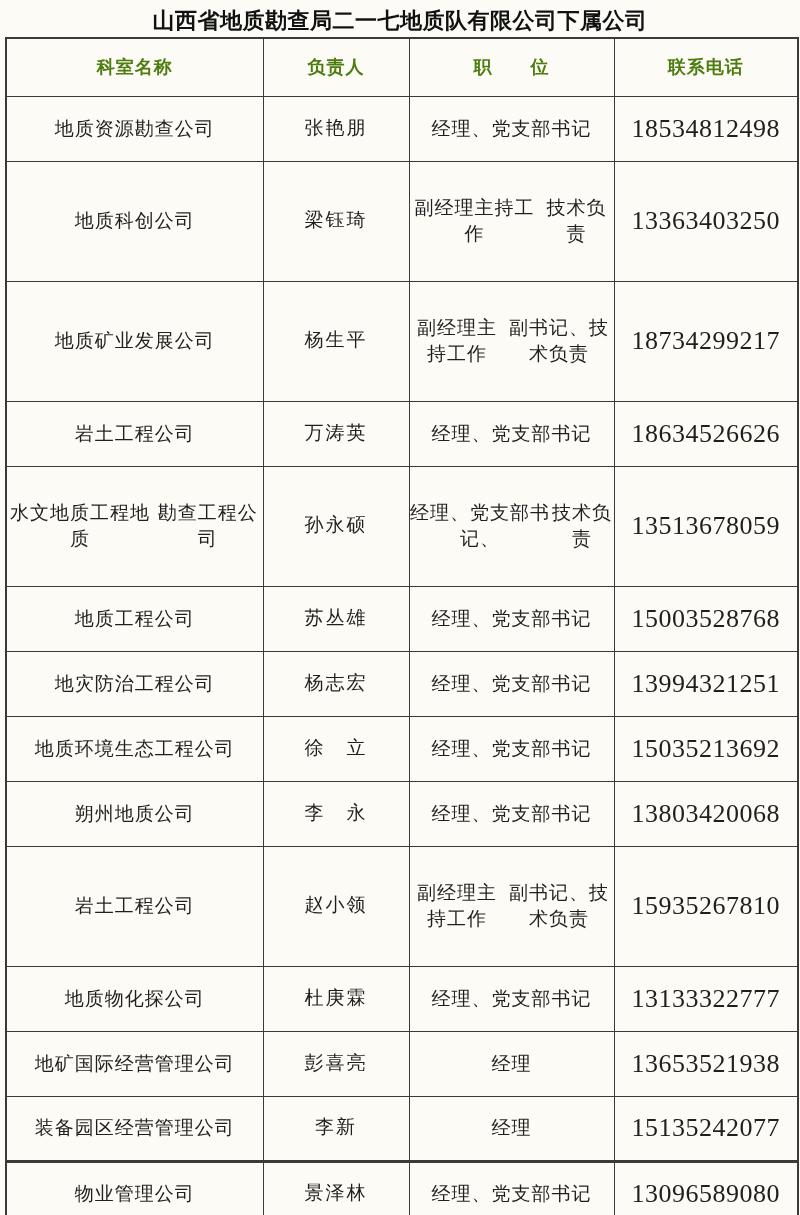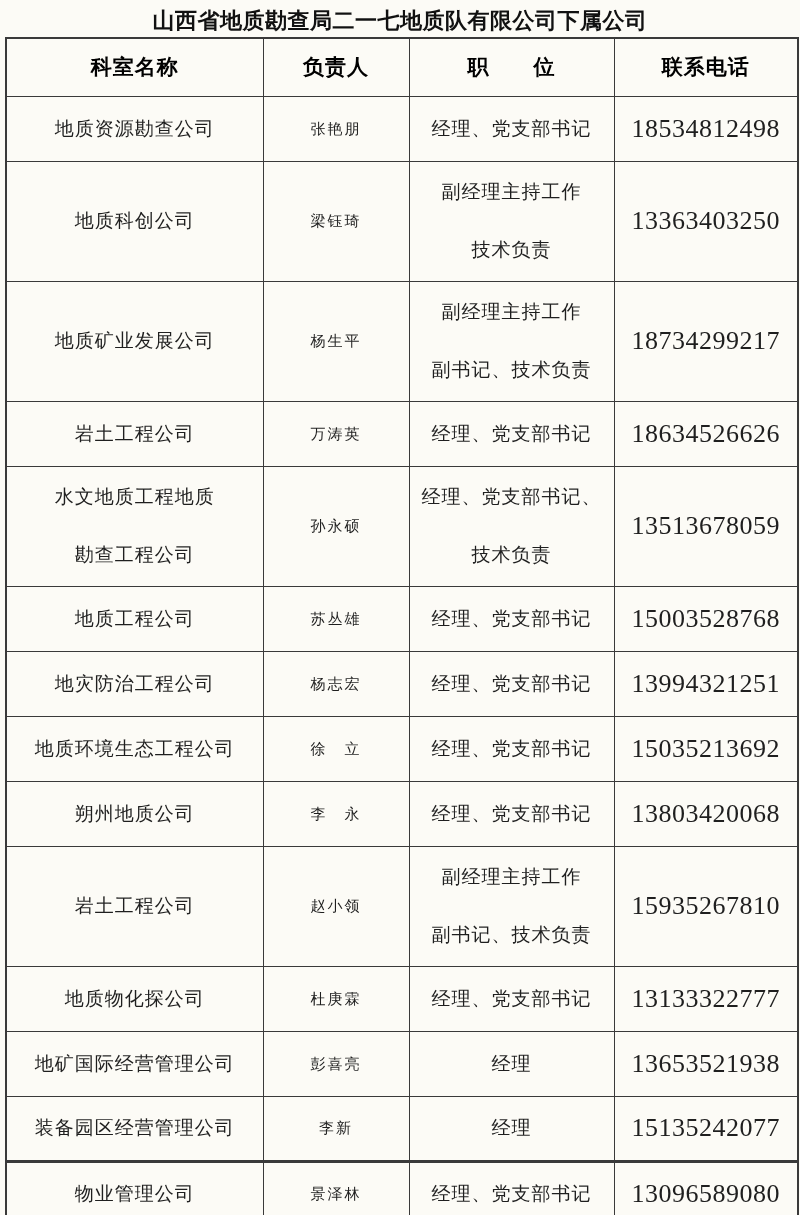--- a/index.html
+++ b/index.html
@@ -52,43 +52,43 @@
     vertical-align: middle;
     overflow: hidden;
   }
   tr.head-row { height: 58px; }
   tr.single   { height: 65px; }
   tr.tall     { height: 120px; }
   tr.thick-top td { border-top-width: 3px; }
   th {
     font-family: "Liberation Sans", "DejaVu Sans", sans-serif;
     font-weight: 700;
-    font-size: 21px;
+    font-size: 18px;
     letter-spacing: 1px;
-    color: #000000;
+    color: #4d7c0f;
   }
   .col-dept  { width: 257px; }
   .col-person{ width: 146px; }
   .col-pos   { width: 205px; }
   .col-phone { width: 184px; }
   td.dept, td.pos {
     font-size: 19px;
     letter-spacing: 1px;
   }
   td.person {
-    font-size: 15px;
+    font-size: 19px;
     letter-spacing: 2px;
+    font-family: Liberation Mono, monospace;
   }
   td.phone {
     font-size: 26px;
     letter-spacing: 0.5px;
   }
   .cell.multi {
     display: flex;
-    flex-direction: column;
     justify-content: space-around;
     align-items: center;
     height: 116px;
   }
   .cell .line { line-height: 26px; }
 </style>
 </head>
 <body>
 
 <div class="page">

